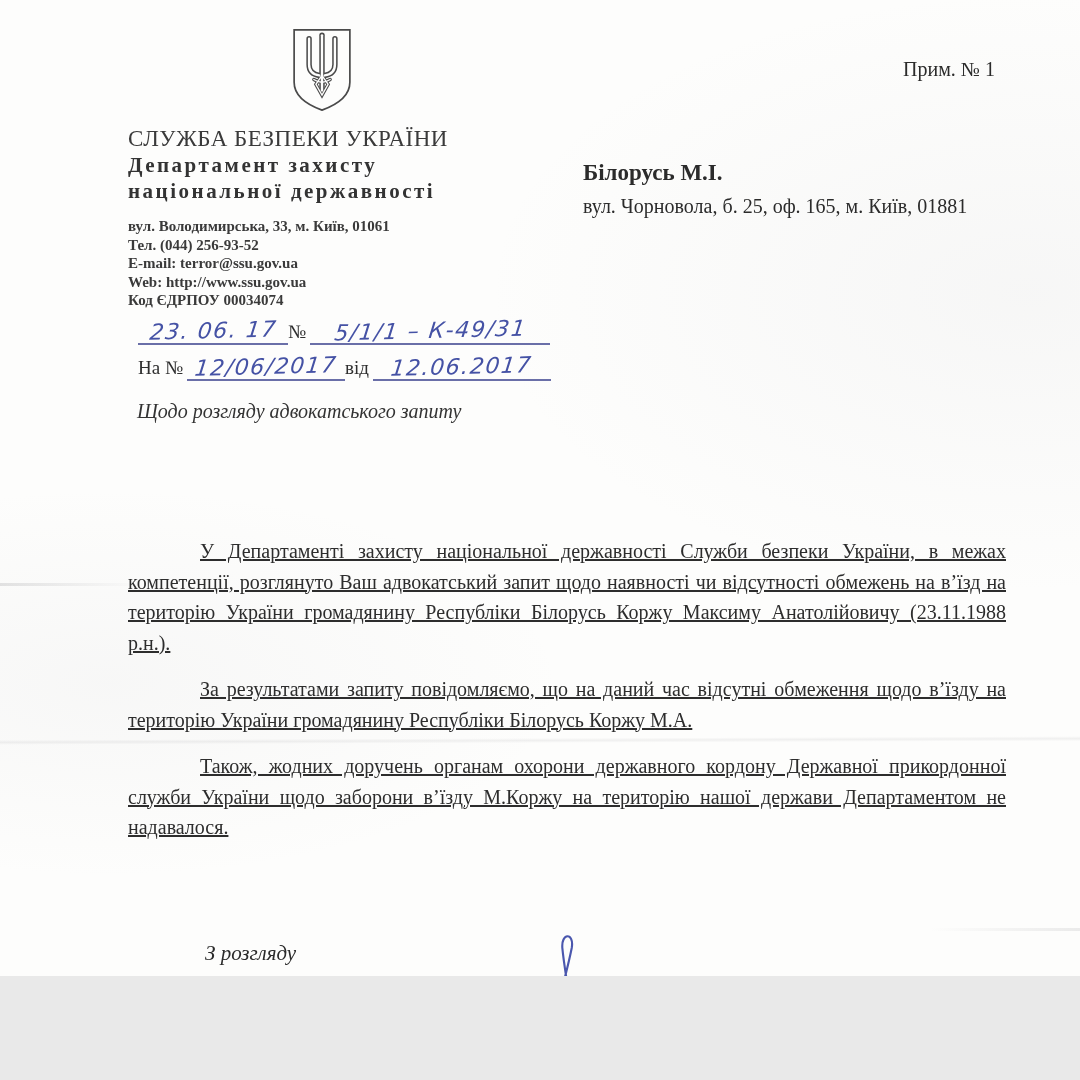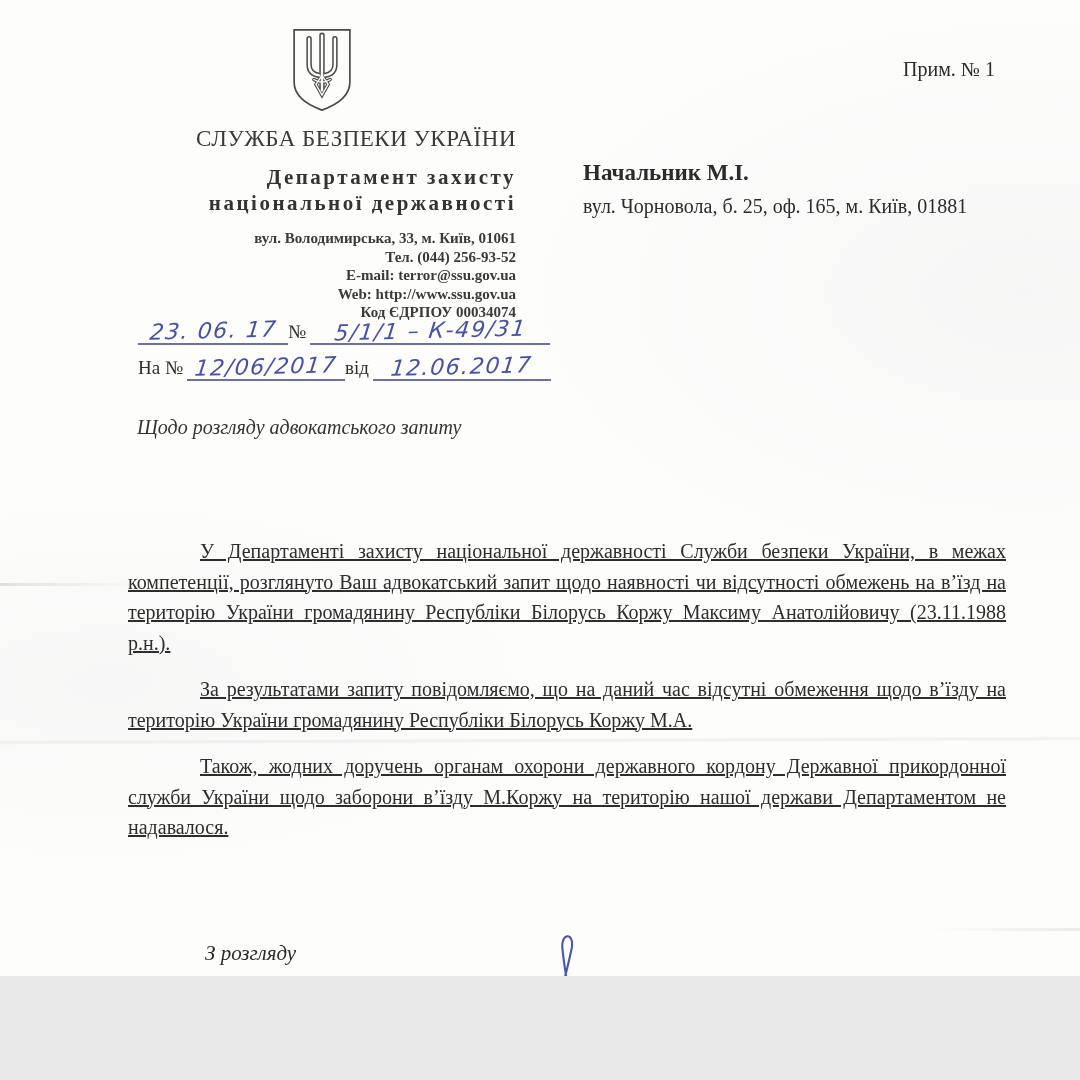--- a/index.html
+++ b/index.html
@@ -21,24 +21,24 @@
   .crease-1{left:0;top:583px;width:140px;height:3px;
     background:linear-gradient(to right, rgba(90,90,95,0.16), transparent);}
   .crease-2{left:0;top:738px;width:1080px;height:5px;transform:rotate(-0.2deg);
     background:linear-gradient(to bottom, transparent, rgba(120,120,125,0.10), transparent);}
   .crease-3{right:0;top:928px;width:150px;height:3px;
     background:linear-gradient(to left, rgba(100,100,105,0.12), transparent);}
 
   .copy-note{position:absolute;left:903px;top:58px;font-size:20px;}
 
   
-  .letterhead{position:absolute;left:128px;top:20px;width:388px;text-align:right;}
+  .letterhead{position:absolute;left:128px;top:20px;width:388px;text-align:left;}
   .emblem{display:block;margin:4px auto 10px auto;width:68px;height:92px;}
   .org{font-size:23px;letter-spacing:0.5px;margin-top:8px;color:#3a3a3a;}
-  .dept{font-weight:bold;font-size:21px;letter-spacing:2.5px;line-height:26px;margin-top:12px;color:#333;}
+  .dept{font-weight:bold;font-size:21px;letter-spacing:2.5px;line-height:26px;margin-top:0;color:#333;}
   .contacts{margin-top:13px;font-size:15px;font-weight:bold;line-height:18.5px;color:#3a3a3a;}
 
   
   .ref{position:absolute;left:138px;top:318px;width:440px;font-size:19px;}
   .ref-row{display:flex;align-items:flex-end;margin-bottom:9px;}
   .printed{white-space:nowrap;padding:0 4px 2px 0;color:#2f2f2f;}
   .blank{display:inline-block;border-bottom:2px solid #6a6fa8;text-align:center;padding-bottom:0px;}
   .hw{
     font-family:"DejaVu Sans", sans-serif;
     font-style:italic;color:#4552a5;letter-spacing:1.5px;
@@ -48,21 +48,21 @@
   .w-date{width:150px;}
   .w-num{width:240px;}
   .w-reply{width:158px;}
   .w-rdate{width:178px;}
 
   
   .recipient{position:absolute;left:583px;top:160px;width:470px;}
   .recipient .name{font-weight:bold;font-size:23px;}
   .recipient .raddr{font-size:20px;margin-top:9px;}
 
-  .subject{position:absolute;left:137px;top:416px;font-style:italic;font-size:20px;color:#333;}
+  .subject{position:absolute;left:137px;top:400px;font-style:italic;font-size:20px;color:#333;}
 
   .salutation{position:absolute;left:128px;top:499px;width:878px;text-align:center;
     font-weight:bold;font-style:italic;font-size:22px;}
 
   
   .body-text{position:absolute;left:128px;top:536px;width:878px;
     font-size:20px;line-height:30.5px;text-align:justify;color:#2d2d2d;text-decoration:underline;}
   .body-text p{margin:0 0 16px 0;text-indent:72px;}
 
   
@@ -122,21 +122,21 @@
     </div>
     <div class="ref-row">
       <span class="printed">На №</span>
       <span class="blank w-reply"><span class="hw">12/06/2017</span></span>
       <span class="printed">від</span>
       <span class="blank w-rdate"><span class="hw">12.06.2017</span></span>
     </div>
   </div>
 
   <div class="recipient">
-    <div class="name">Начальник М.І.</div>
+    <div class="name">Білорусь М.І.</div>
     <div class="raddr">вул. Чорновола, б. 25, оф. 165, м. Київ, 01881</div>
   </div>
 
   <div class="subject">Щодо розгляду адвокатського запиту</div>
 
 
   <div class="body-text">
     <p>У Департаменті захисту національної державності Служби безпеки України, в межах компетенції, розглянуто Ваш адвокатський запит щодо наявності чи відсутності обмежень на в’їзд на територію України громадянину Республіки Білорусь Коржу Максиму Анатолійовичу (23.11.1988 р.н.).</p>
     <p>За результатами запиту повідомляємо, що на даний час відсутні обмеження щодо в’їзду на територію України громадянину Республіки Білорусь Коржу М.А.</p>
     <p>Також, жодних доручень органам охорони державного кордону Державної прикордонної служби України щодо заборони в’їзду М.Коржу на територію нашої держави Департаментом не надавалося.</p>

